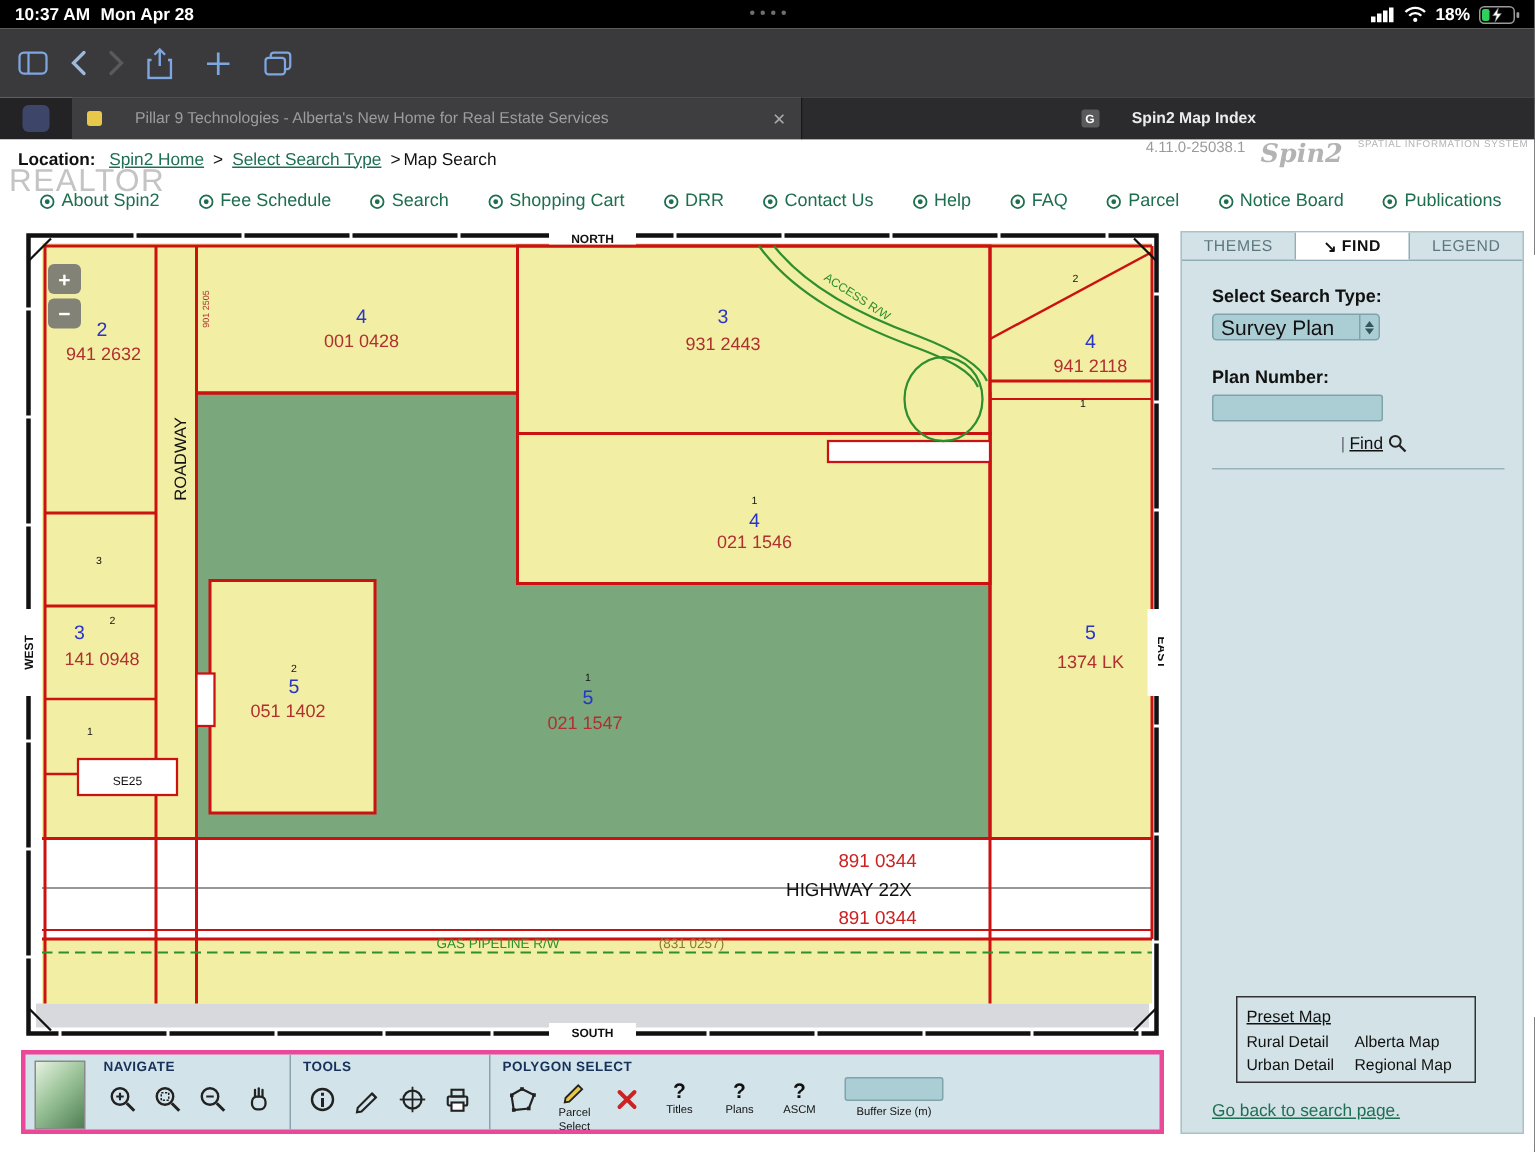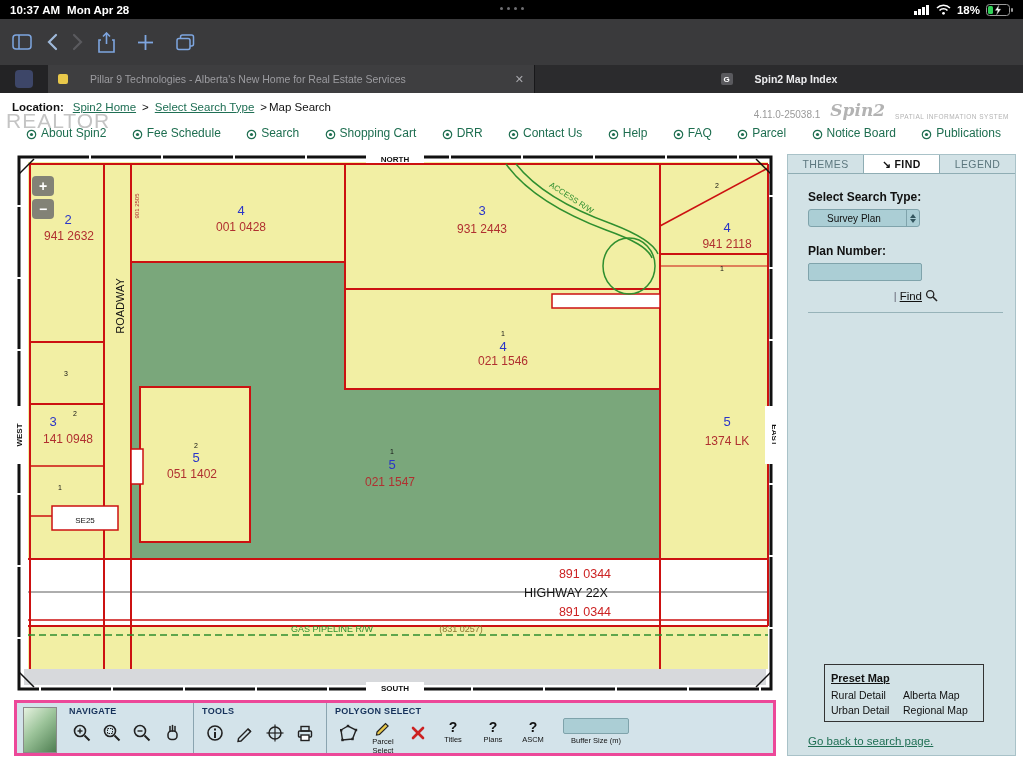--- a/index.html
+++ b/index.html
@@ -52,21 +52,21 @@
     position:absolute; left:6px; top:16px; z-index:5; pointer-events:none;
     font-size:21px; color:#c4c4c4; letter-spacing:1px; font-weight:500;
   }
   .location-bar {
     position:relative; height:27px; display:flex; align-items:center;
     padding:0 10px 0 12px; font-size:11.5px; color:#111;
   }
   .location-bar .lbl { font-weight:700; margin-right:5px; }
   .loc-link { color:#1f6f54; text-decoration:underline; margin:0 4px; cursor:pointer; }
   .loc-sep { margin:0 2px; }
-  .loc-right { position:absolute; right:14px; top:0; height:100%; display:flex; align-items:flex-end; gap:10px; }
+  .loc-right { position:absolute; right:4px; top:0; height:100%; display:flex; align-items:flex-start; gap:10px; }
   .version { color:#9a9a9a; font-size:10px; }
   .spin-logo { font-family:"DejaVu Serif", serif; font-style:italic; font-weight:700;
     color:#b3b3b3; font-size:17px; }
   .spin-sub { color:#b3b3b3; font-size:6.5px; letter-spacing:.5px; }
   .menu-bar {
     height:26px; display:flex; align-items:center; justify-content:space-between;
     padding:0 22px 0 26px;
   }
   .menu-item { display:flex; align-items:flex-end; gap:4px; color:#1e6e50; font-size:12px; cursor:pointer; white-space:nowrap; }
   
@@ -97,35 +97,35 @@
   .side-panel { flex:1; background:#d2e2e6; border:1px solid #a9c2c8; display:flex; flex-direction:column; margin-bottom:6px; }
   .panel-tabs { display:flex; height:19px; border-bottom:1px solid #8fadb4; }
   .panel-tab { flex:1; display:flex; align-items:center; justify-content:center; font-size:10.5px;
     color:#5c777e; letter-spacing:.4px; cursor:pointer; }
   .panel-tab.active { background:#fff; color:#111; font-weight:700;
     border-left:1px solid #8fadb4; border-right:1px solid #8fadb4; }
   .panel-body { flex:1; display:flex; flex-direction:column; padding:16px 12px 8px 20px;justify-content:center; }
   .fld-label { font-size:12px; font-weight:700; color:#111; }
   .select-box { margin-top:5px; width:112px; height:18px; background:#abced5; border:1px solid #7fa3ab;
     border-radius:3px; display:flex; align-items:center; cursor:pointer; }
-  .select-box .val { flex:1; font-size:10px; padding-left:18px; color:#111; }
+  .select-box .val { flex:1; font-size:14px; padding-left:5px; color:#111; }
   .stepper { width:13px; height:100%; display:flex; flex-direction:column; align-items:center; justify-content:center; gap:1px;
     border-left:1px solid #7fa3ab; }
   .stepper i { width:0; height:0; border-left:3.5px solid transparent; border-right:3.5px solid transparent; display:block; }
   .stepper .up { border-bottom:4px solid #33565e; }
   .stepper .dn { border-top:4px solid #33565e; }
   .plan-label { margin-top:17px; }
   .text-input { margin-top:5px; width:114px; height:18px; background:#abced5; border:1px solid #7fa3ab; border-radius:2px; }
   .find-row { margin-top:8px; width:130px; display:flex; justify-content:flex-end; align-items:center; gap:3px; }
   .find-pipe { color:#667; font-size:11px; }
   .find-link { font-size:11.5px; color:#111; text-decoration:underline; cursor:pointer; }
   .panel-hr { margin-top:10px; border:0; border-top:1px solid #97b3b9; width:195px; }
   .panel-spacer { flex:1; }
   .preset-box { width:160px; margin-left:16px; border:1px solid #333; padding:3px 6px 5px 6px; }
-  .preset-title { font-size:11px; font-weight:700; text-decoration:underline; color:#111;margin-top:32px; }
+  .preset-title { font-size:11px; font-weight:400; text-decoration:underline; color:#111;margin-top:32px; }
   .preset-grid { margin-top:3px; display:grid; grid-template-columns:72px 1fr; row-gap:3px; }
   .preset-opt { font-size:10.5px; color:#111; cursor:pointer; }
   .back-link { margin-top:13px; font-size:11.5px; color:#1f6f54; text-decoration:underline; cursor:pointer; }
   svg text { font-family:"Liberation Sans", sans-serif; }
 </style>
 </head>
 <body>
 
 <div class="screen">
 

